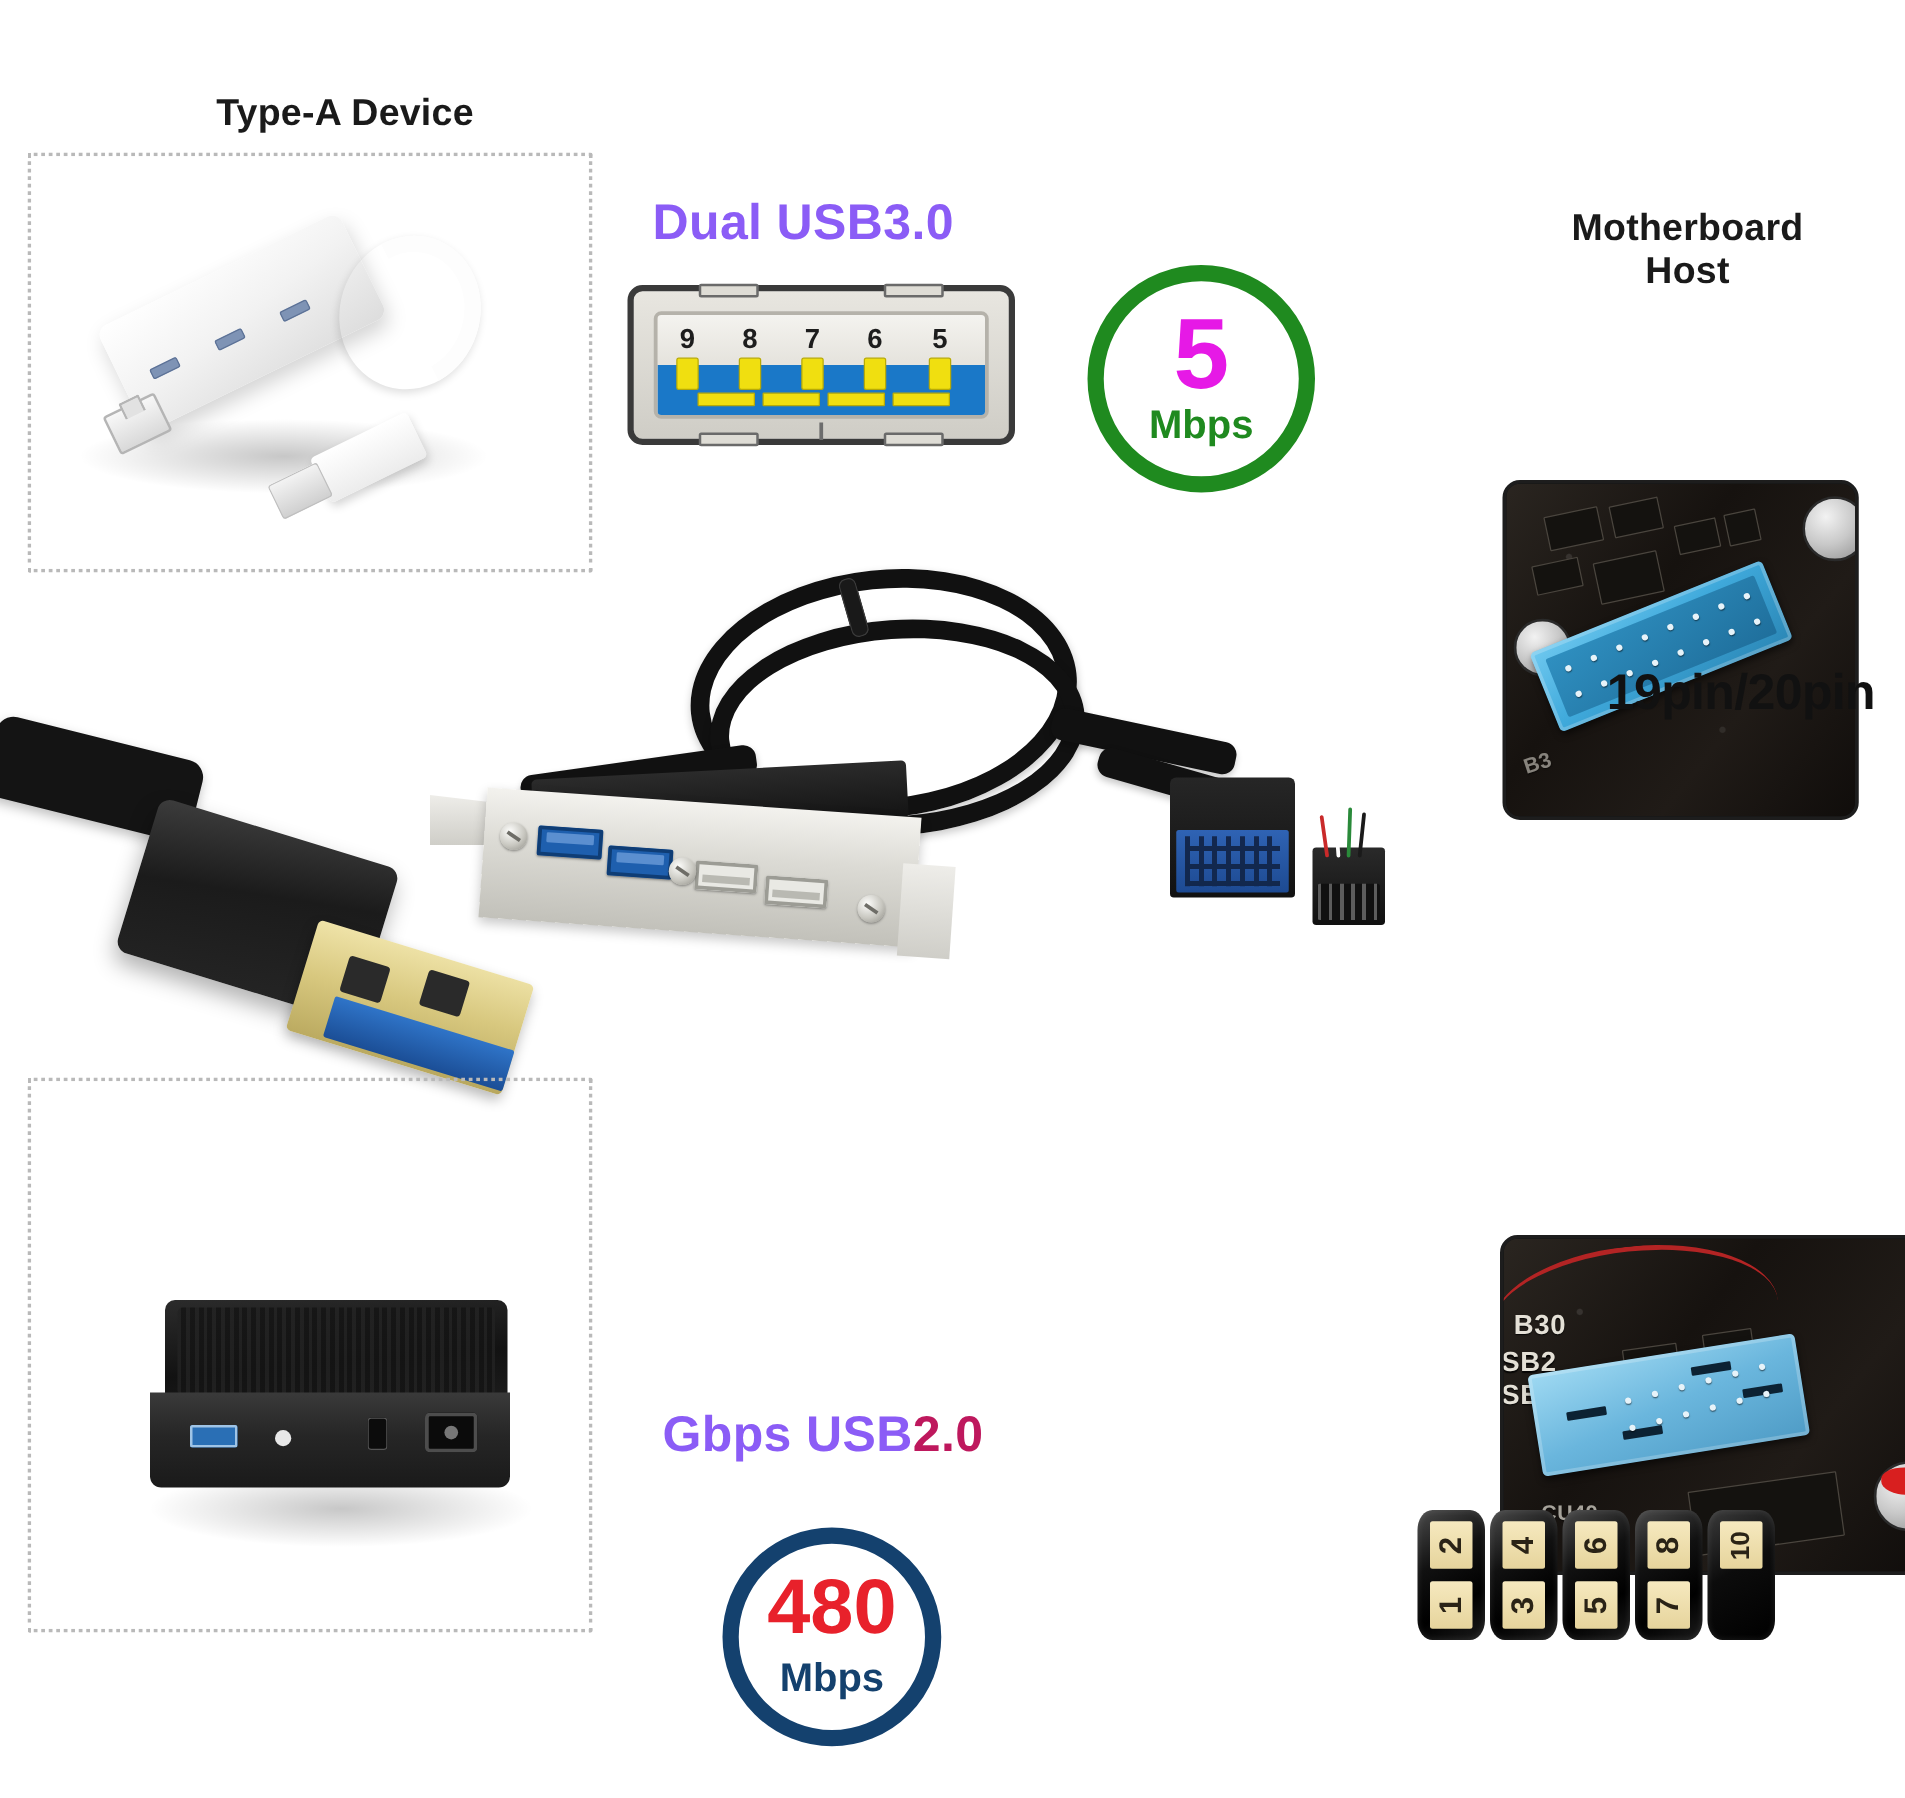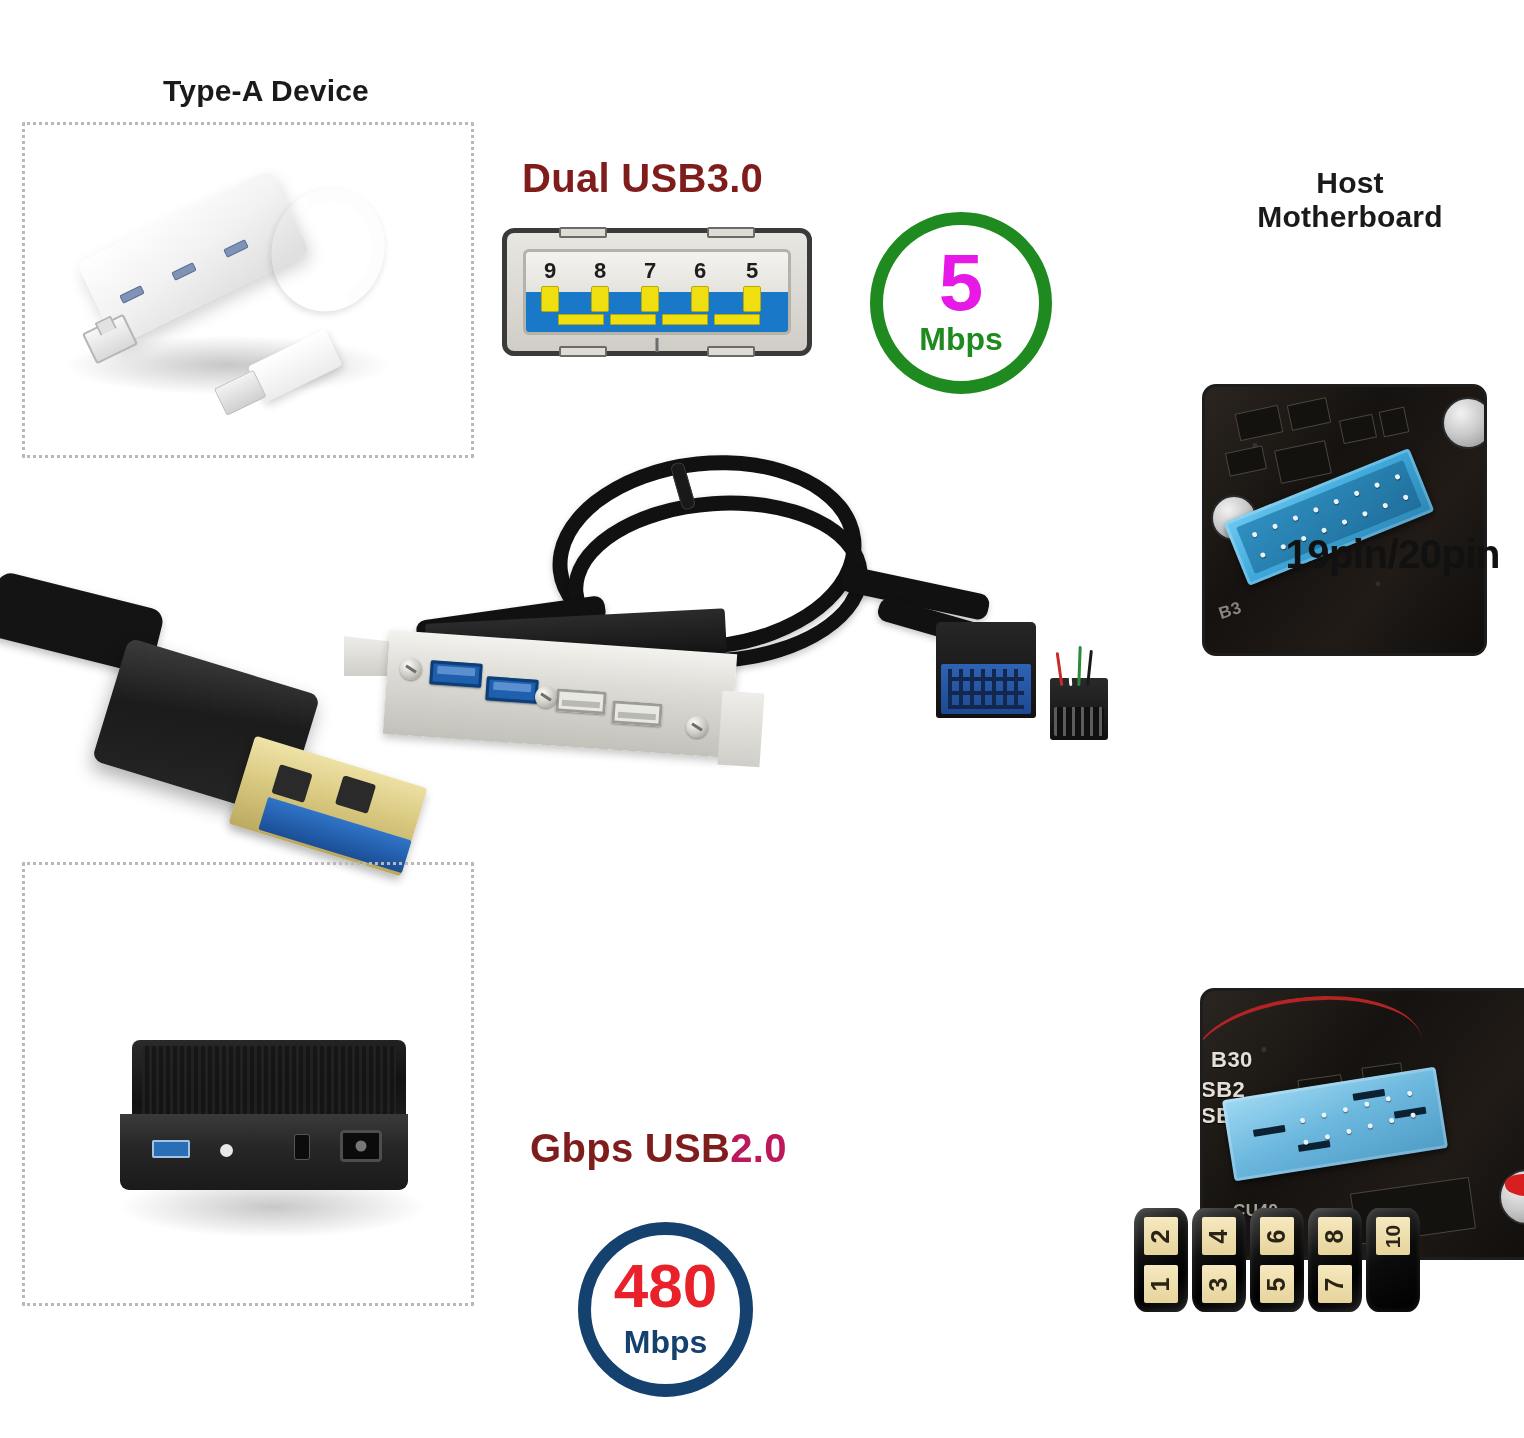--- a/index.html
+++ b/index.html
@@ -20,21 +20,21 @@
   }
 
   
   .dotted-box {
     border: 3px dotted #b9b9b9;
     border-radius: 2px;
     background: transparent;
   }
 
   
-  .label-red  { color: #7f1d1d; }
+  .label-red  { color: #8b5cf6; }
   .label-blk  { color: #be185d; }
   .usb-title  { font-size: 40px; font-weight: 700; letter-spacing: .3px; white-space: nowrap; }
   .pin-label  { font-size: 40px; font-weight: 700; color: #111; text-align: center; letter-spacing: -.5px; }
 
   
   .usb3-port {
     width: 310px; height: 128px;
     border: 5px solid #3a3a3a;
     border-radius: 12px;
     background: linear-gradient(180deg,#e8e6e0 0%,#cfcdc6 100%);
@@ -348,21 +348,21 @@
   .plugA-cable {
     position:absolute; background:#141414; border-radius:14px;
     box-shadow: 0 4px 9px rgba(0,0,0,.25);
   }
 </style>
 </head>
 <body>
 
 <div class="stage">
 
-  <div class="abs heading" style="left:116px; top:74px; width:300px;">Type-A Device</div>
+  <div class="abs heading" style="left:126px; top:74px; width:300px;">Type-A Device</div>
 
   <div class="abs dotted-box" style="left:22px; top:122px; width:452px; height:336px;"></div>
 
   <div class="abs" style="left:40px; top:150px; width:420px; height:290px;">
     <div class="shadow-ell" style="left:22px; top:185px; width:330px; height:60px;"></div>
     <div class="hub-body" style="left:46px; top:62px; width:215px; height:92px;"></div>
     <div class="hub-port" style="left:80px; top:140px; width:24px; height:9px; transform:rotate(-26deg);"></div>
     <div class="hub-port" style="left:132px; top:117px; width:24px; height:9px; transform:rotate(-26deg);"></div>
     <div class="hub-port" style="left:184px; top:94px; width:24px; height:9px; transform:rotate(-26deg);"></div>
     <div class="rj45" style="left:47px; top:172px; width:46px; height:34px; transform:rotate(-26deg);"></div>
@@ -406,22 +406,22 @@
     </div>
     <div class="usb3-divider"></div>
   </div>
 
   <div class="abs badge badge-5" style="left:870px; top:212px;">
     <div class="big">5</div>
     <div class="small">Mbps</div>
   </div>
 
   <div class="abs heading" style="left:1190px; top:166px; width:320px;">
+    <div>Motherboard</div>
     <div>Host</div>
-    <div>Motherboard</div>
   </div>
 
   <div class="abs photo-card" style="left:1202px; top:256px; width:285px; height:272px;">
     <div class="pcb"></div>
     <div class="smd" style="left:32px; top:22px; width:44px; height:28px; transform:rotate(-12deg);"></div>
     <div class="smd" style="left:84px; top:14px; width:40px; height:26px; transform:rotate(-12deg);"></div>
     <div class="smd" style="left:22px; top:62px; width:38px; height:24px; transform:rotate(-12deg);"></div>
     <div class="smd" style="left:72px; top:58px; width:52px; height:34px; transform:rotate(-12deg);"></div>
     <div class="smd" style="left:136px; top:30px; width:34px; height:24px; transform:rotate(-12deg);"></div>
     <div class="smd" style="left:176px; top:22px; width:26px; height:26px; transform:rotate(-12deg);"></div>

